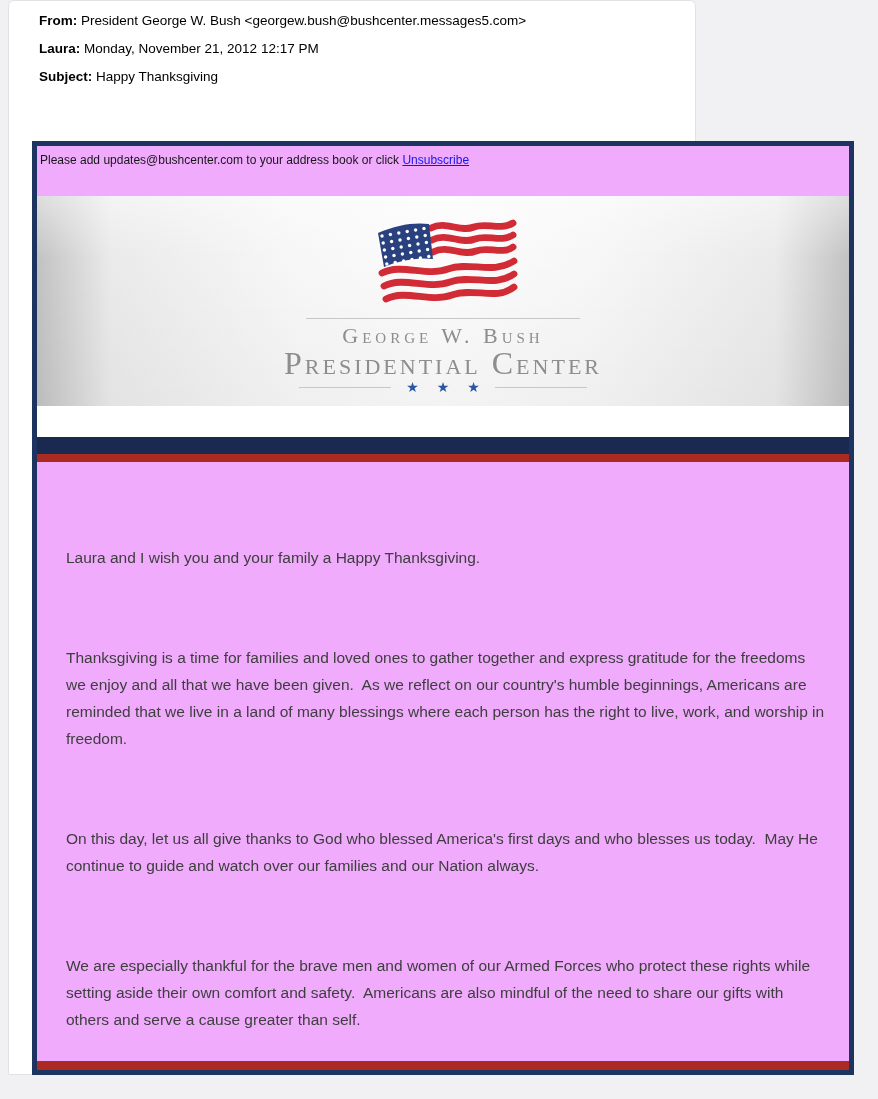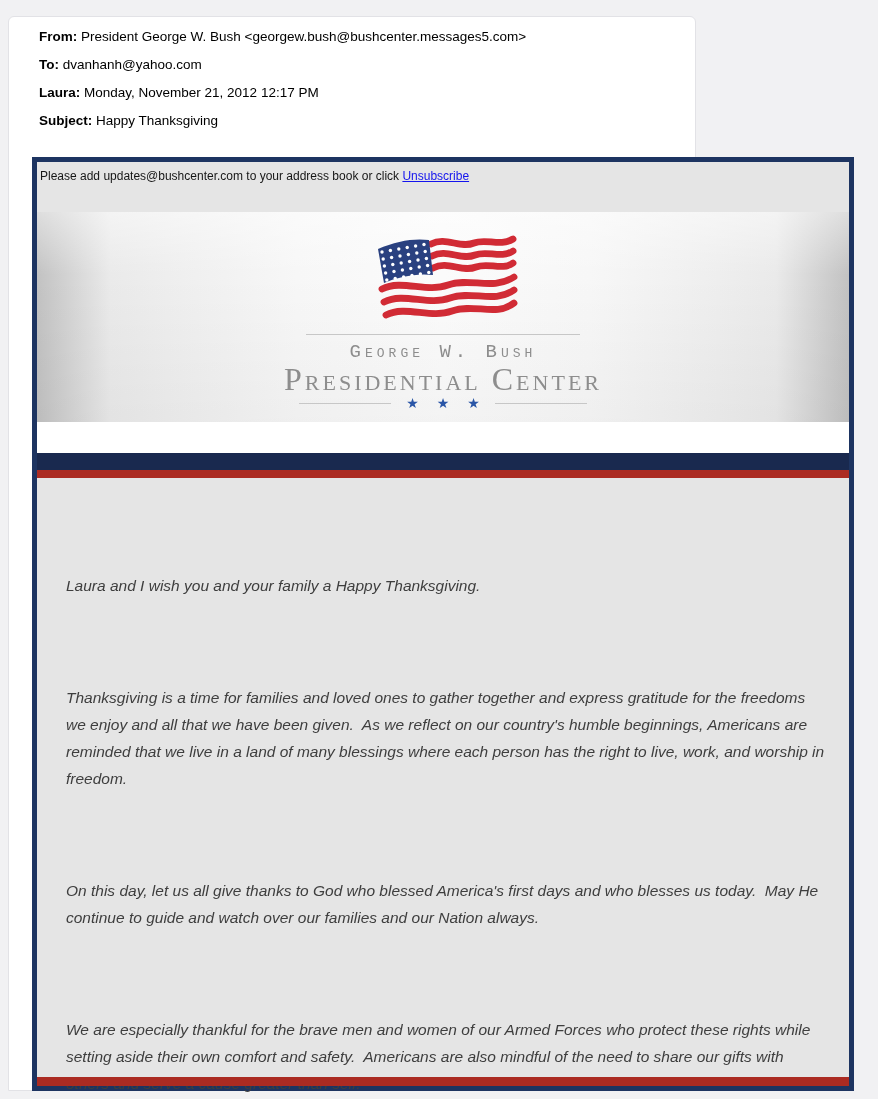--- a/index.html
+++ b/index.html
@@ -4,57 +4,57 @@
 <style>
   * { margin:0; padding:0; box-sizing:border-box; }
   html,body { width:878px; height:1099px; }
   body {
     position:relative;
     background:#f1f1f3;
     font-family:"Liberation Sans", sans-serif;
     overflow:hidden;
   }
   .page {
-    position:absolute; left:8px; top:16px; width:688px; height:1075px;
+    position:absolute; left:8px; top:0; width:688px; height:1075px;
     background:#ffffff;
     border:1px solid #e2e2e6;
     border-radius:6px 6px 0 0;
   }
   
   .meta-header {
     position:absolute; left:30px; top:6px;
     font-size:13.5px; color:#000; line-height:28px;
   }
   .meta-row .lbl { font-weight:bold; }
   
   .email-container {
     position:absolute; left:23px; top:140px; width:822px; height:934px;
-    background:#e5e5e5;
+    background:#f0abfc;
     border:5px solid #1d3461;
   }
   .preheader {
     height:50px; padding:7px 4px 0 3px;
     font-size:12px; color:#161616;
   }
   .preheader a {
     color:#1414ee; text-decoration:underline; cursor:pointer;
   }
   .banner {
     height:210px; text-align:center; overflow:hidden;
     background:
       linear-gradient(to bottom, rgba(255,255,255,0.45) 0%, rgba(255,255,255,0) 30%, rgba(0,0,0,0.03) 100%),
       linear-gradient(to right, #c2c2c2 0%, #eaeaea 9%, #f7f7f7 32%, #fbfbfb 50%, #f7f7f7 68%, #eaeaea 91%, #c2c2c2 100%);
   }
   .flag-wrap { margin-top:21px; height:95px; }
   .logo-rule {
     width:274px; height:1px; background:#c7c7c7; margin:6px auto 4px auto;
   }
   .org-line1 {
-    font-family:Liberation Mono, monospace; font-variant:small-caps;
-    font-size:19px; letter-spacing:4px; color:#8d8d8d; line-height:26px;
+    font-family:Liberation Serif, serif; font-variant:small-caps;
+    font-size:22px; letter-spacing:4px; color:#8d8d8d; line-height:26px;
   }
   .org-line2 {
     font-family:"Liberation Serif", serif; font-variant:small-caps;
     font-size:32px; letter-spacing:3px; color:#8d8d8d; line-height:28px;
   }
   .stars-row {
     display:flex; align-items:center; justify-content:center; margin-top:3px;
   }
   .rule-seg { width:92px; height:1px; background:#c7c7c7; }
   .stars {
@@ -62,38 +62,34 @@
     padding:0 8px 0 15px; line-height:14px;
   }
   .white-gap { height:31px; background:#fff; }
   .navy-band { height:17px; background:#19294f; }
   .red-stripe { height:8px; background:#ab2b22; }
   .letter {
     padding:28px 20px 0 29px;
     font-size:15.5px; line-height:27px; color:#3e3e3e;
     white-space:pre-wrap;
   }
-  .letter p { margin:12px 0 19px 0;font-style:italic; }
+  .letter p { margin:0 0 19px 0; }
   .bottom-red {
     position:absolute; left:0; right:0; bottom:0; height:9px; background:#ab2b22;
   }
 </style>
 </head>
 <body>
 
 <div class="page">
 
   <div class="meta-header">
     <div class="meta-row">
       <span class="lbl">From:</span>
       <span>President George W. Bush &lt;georgew.bush@bushcenter.messages5.com&gt;</span>
-    </div>
-    <div class="meta-row">
-      <span class="lbl">To:</span>
-      <span>dvanhanh@yahoo.com</span>
     </div>
     <div class="meta-row">
       <span class="lbl">Laura:</span>
       <span>Monday, November 21, 2012 12:17 PM</span>
     </div>
     <div class="meta-row">
       <span class="lbl">Subject:</span>
       <span>Happy Thanksgiving</span>
     </div>
   </div>

